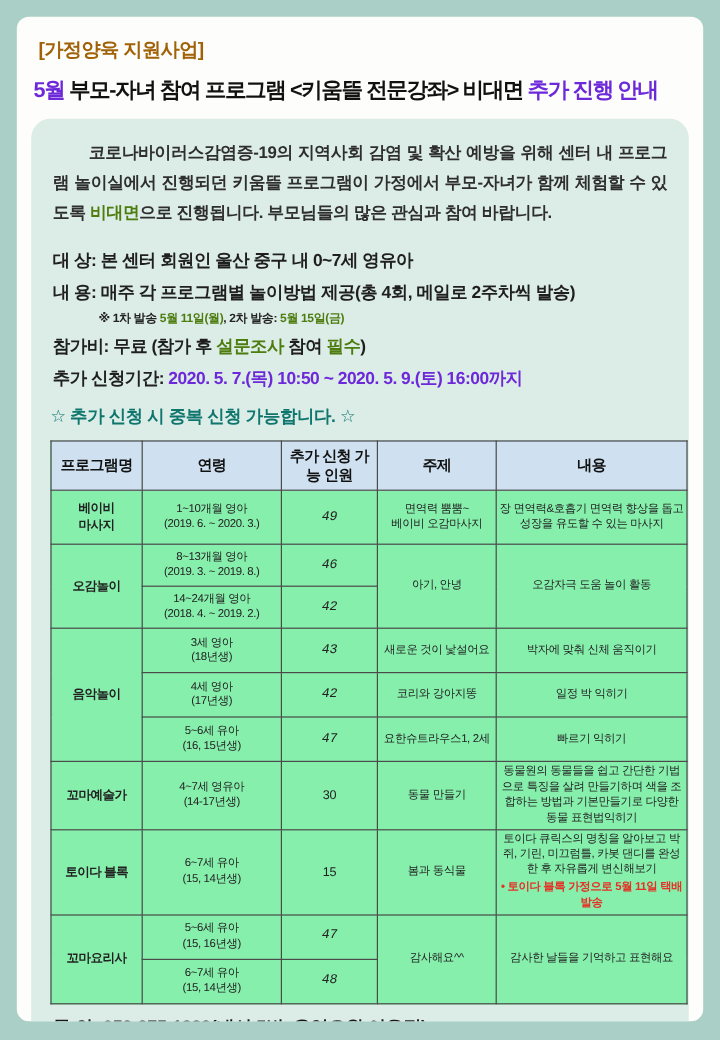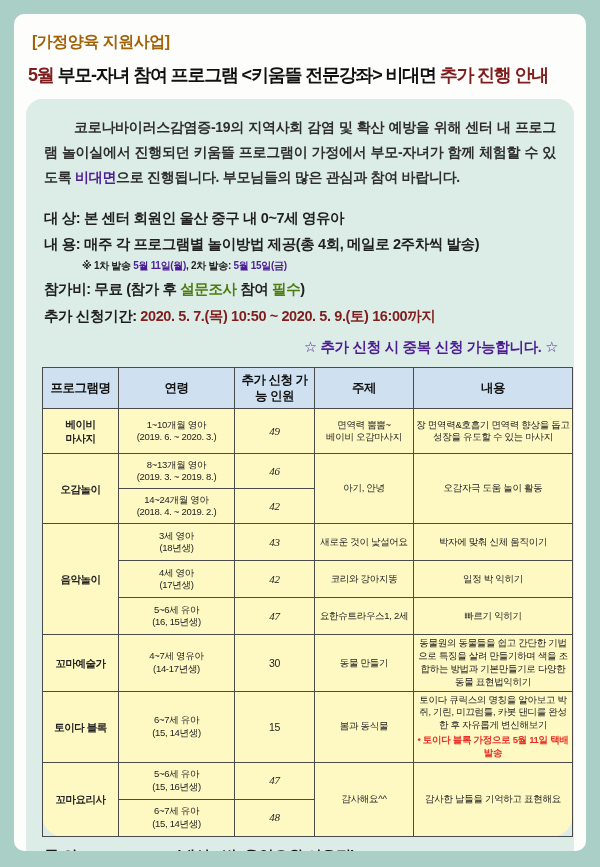--- a/index.html
+++ b/index.html
@@ -15,62 +15,61 @@
     padding:14px 12px 10px 12px;box-sizing:border-box;
   }
   .category{
     font-size:16px;font-weight:bold;color:#a16207;margin:4px 6px 10px 6px;
     letter-spacing:-0.5px;
   }
   .title{
     font-size:18px;font-weight:800;color:#111;margin:0 2px 12px 2px;
     letter-spacing:-1.2px;white-space:nowrap;
   }
-  .red{color:#7f1d1d;}
+  .red{color:#6d28d9;}
   .soft-red{color:#4d7c0f;}
-  .blue{color:#4c1d95;}
+  .blue{color:#4d7c0f;}
   .panel{
     background:#dcece7;border-radius:16px;
     padding:12px 16px 10px 16px;
   }
   .intro{
     font-size:14px;font-weight:600;color:#2e2e2e;
     line-height:1.8;text-indent:30px;margin:4px 2px 14px 2px;
     letter-spacing:-0.3px;text-align:justify;
   }
   .intro .blue{font-weight:700;}
   .info-line{
     font-size:14.5px;font-weight:700;color:#1f1f1f;line-height:1.85;
     letter-spacing:-0.4px;margin:0 2px;
   }
   .sub-note{
     font-size:10px;font-weight:700;color:#222;margin:0 0 2px 40px;line-height:1.6;
     letter-spacing:-0.3px;
   }
   .star-line{
-    text-align:right;color:#4c1d95;font-size:14.5px;font-weight:700;
+    text-align:left;color:#0f766e;font-size:14.5px;font-weight:700;
     margin:8px 0 10px 0;letter-spacing:-0.3px;
   }
   table{
     width:530px;margin:0 auto;border-collapse:collapse;table-layout:fixed;
-    background:#fef9c3;
-    border-radius:22px;
+    background:#86efac;
   }
   th{
     background:#cfe1f1;border:1.4px solid #4a4a4a;
     font-size:12.5px;font-weight:700;color:#111;padding:4px 2px;
     letter-spacing:-0.5px;line-height:1.3;
   }
   td{
     border:1.4px solid #4a4a4a;text-align:center;vertical-align:middle;
     font-size:9.5px;color:#222;padding:2px 2px;line-height:1.35;
     letter-spacing:-0.3px;
   }
   td.prog{font-size:10.5px;font-weight:700;letter-spacing:-0.5px;}
-  td.cap-hand{font-style:italic;font-family:Liberation Serif, serif;font-size:11px;}
+  td.cap-hand{font-style:italic;font-family:Liberation Mono, monospace;font-size:11px;}
   td.cap-plain{font-size:10.5px;}
   .cell-line{display:block;}
   .note-red{display:block;color:#e53126;font-weight:700;margin-top:2px;text-align:center;}
   .contact{
     font-size:15px;font-weight:700;color:#161616;margin:10px 2px 8px 2px;
     letter-spacing:-0.3px;
   }
   .row-h0 td{height:40px;}
   .row-h1 td{height:30px;}
   .row-h2 td{height:32px;}

